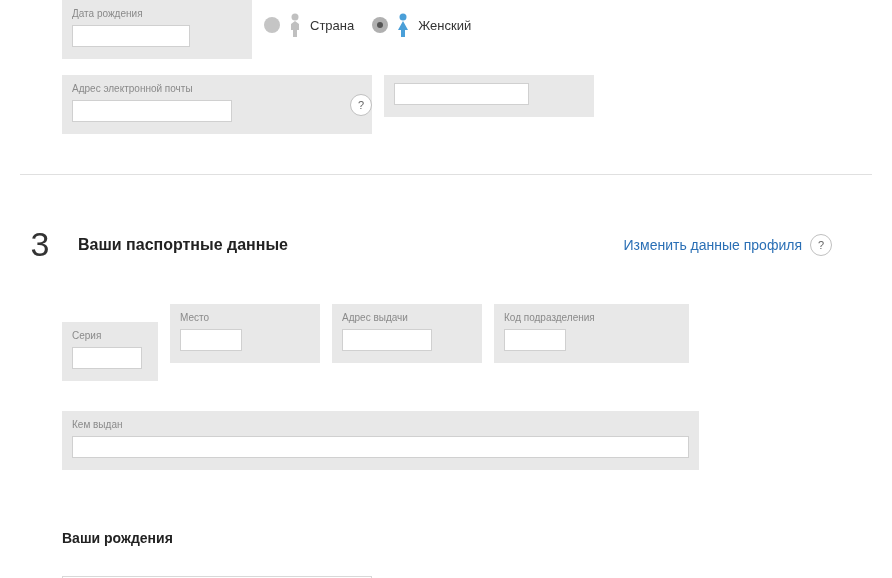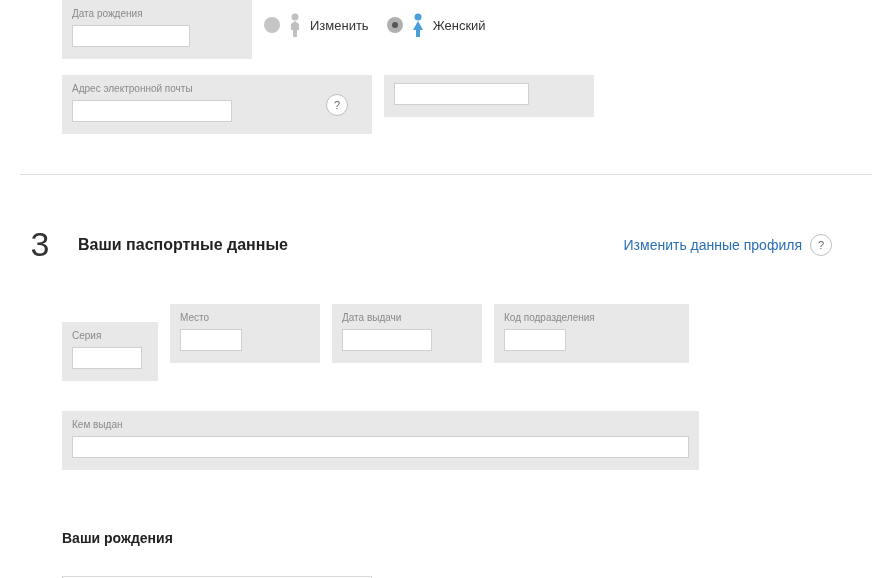--- a/index.html
+++ b/index.html
@@ -156,41 +156,41 @@
     .w-637 { width: 637px; }
 
     .input-70 { width: 70px; }
     .input-62 { width: 62px; }
     .input-90 { width: 90px; }
     .input-118 { width: 118px; }
     .input-160 { width: 160px; }
     .input-135 { width: 135px; }
     .input-full { width: 100%; }
 
-    .email-group { display: flex; align-items: center; gap: 10px; background: #e8e8e8; padding-right: 24px; }
+    .email-group { display: flex; align-items: center; gap: 10px; background: #e8e8e8; padding-right: 0; }
     .email-group .field-box { flex: 1; }
   </style>
 </head>
 <body>
 
 <div class="content-wrap">
 
   <div class="row">
     <div class="field-box w-190">
       <span class="label">Дата рождения</span>
       <input type="text" class="input-118" style="">
     </div>
     <div class="gender-group">
       <div class="gender-opt">
         <span class="radio-circle"></span>
         <svg width="18" height="26" viewBox="0 0 18 26">
           <circle cx="9" cy="5" r="3.5" fill="#c0c0c0"></circle>
           <path d="M9 9 L5 12 L5 18 L7 18 L7 25 L11 25 L11 18 L13 18 L13 12 Z" fill="#c0c0c0"></path>
         </svg>
-        <span class="gender-label">Изменить</span>
+        <span class="gender-label">Страна</span>
       </div>
       <div class="gender-opt">
         <span class="radio-circle selected"></span>
         <svg width="18" height="26" viewBox="0 0 18 26">
           <circle cx="9" cy="5" r="3.5" fill="#4a9fd8"></circle>
           <path d="M9 9 L4 18 L7 18 L7 25 L11 25 L11 18 L14 18 Z" fill="#4a9fd8"></path>
         </svg>
         <span class="gender-label">Женский</span>
       </div>
     </div>
@@ -229,21 +229,21 @@
   <div class="row">
     <div class="field-box w-100">
       <span class="label">Серия</span>
       <input type="text" class="input-70" style="">
     </div>
     <div class="field-box w-150">
       <span class="label">Место</span>
       <input type="text" class="input-62" style="">
     </div>
     <div class="field-box w-150">
-      <span class="label">Дата выдачи</span>
+      <span class="label">Адрес выдачи</span>
       <input type="text" class="input-90" style="">
     </div>
     <div class="field-box w-195">
       <span class="label">Код подразделения</span>
       <input type="text" class="input-62" style="">
     </div>
   </div>
 
   <div class="row" style="margin-top:30px;">
     <div class="field-box w-637">

